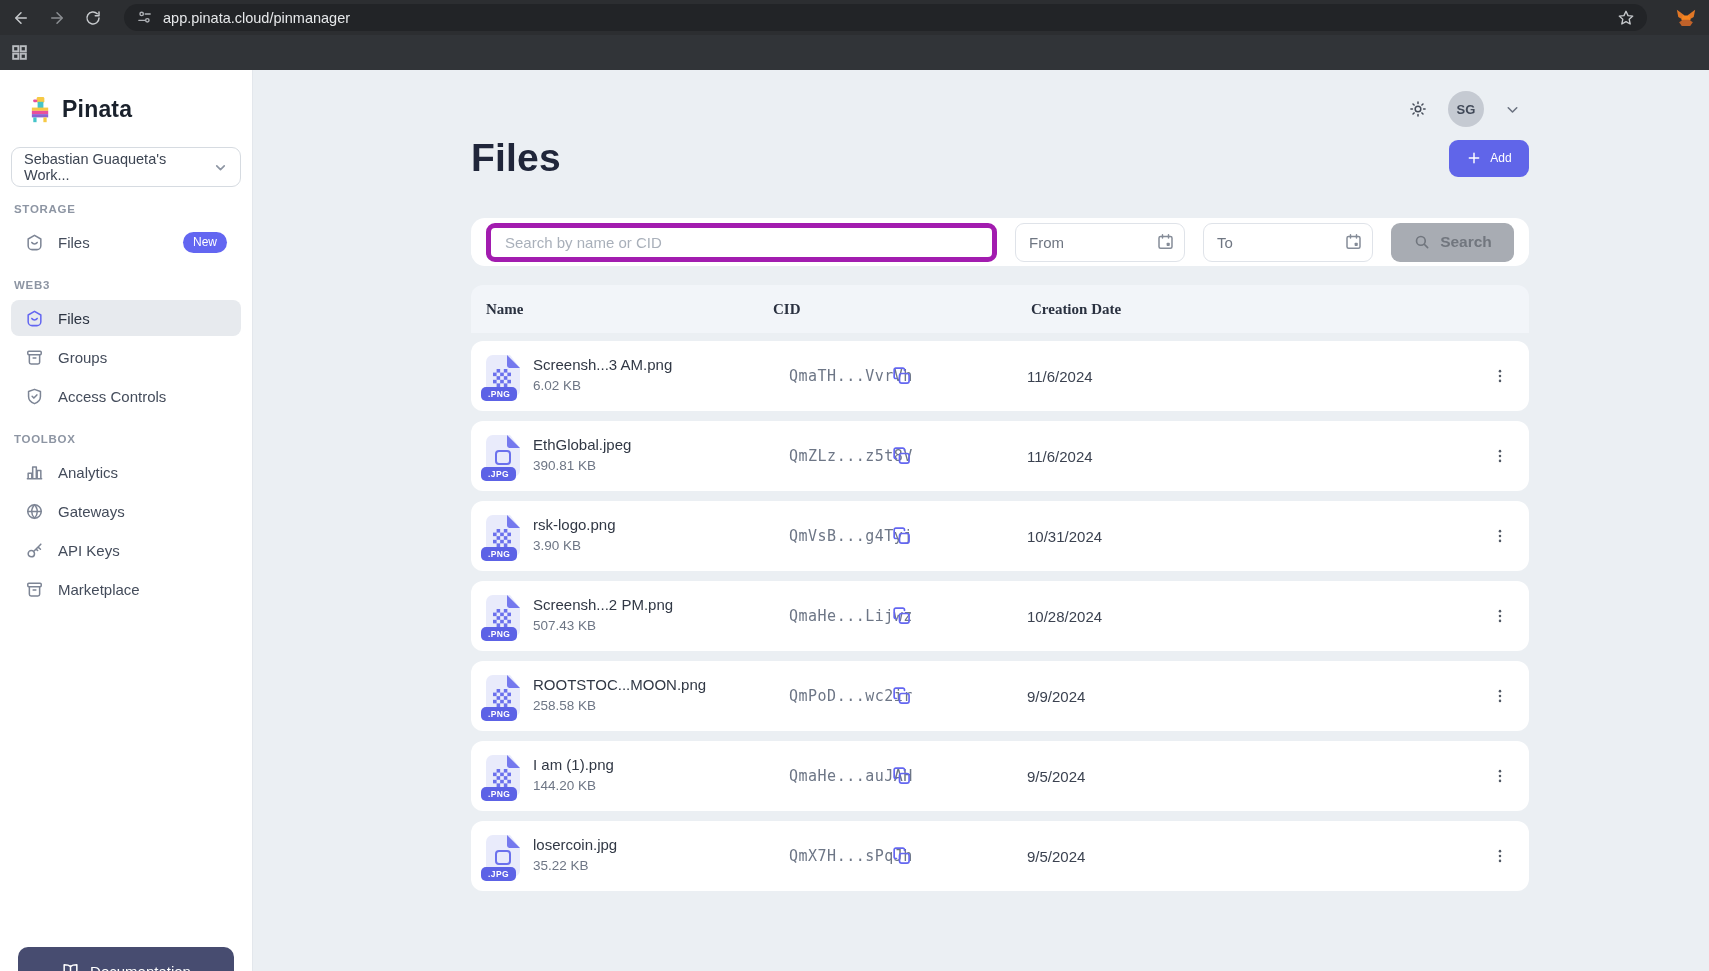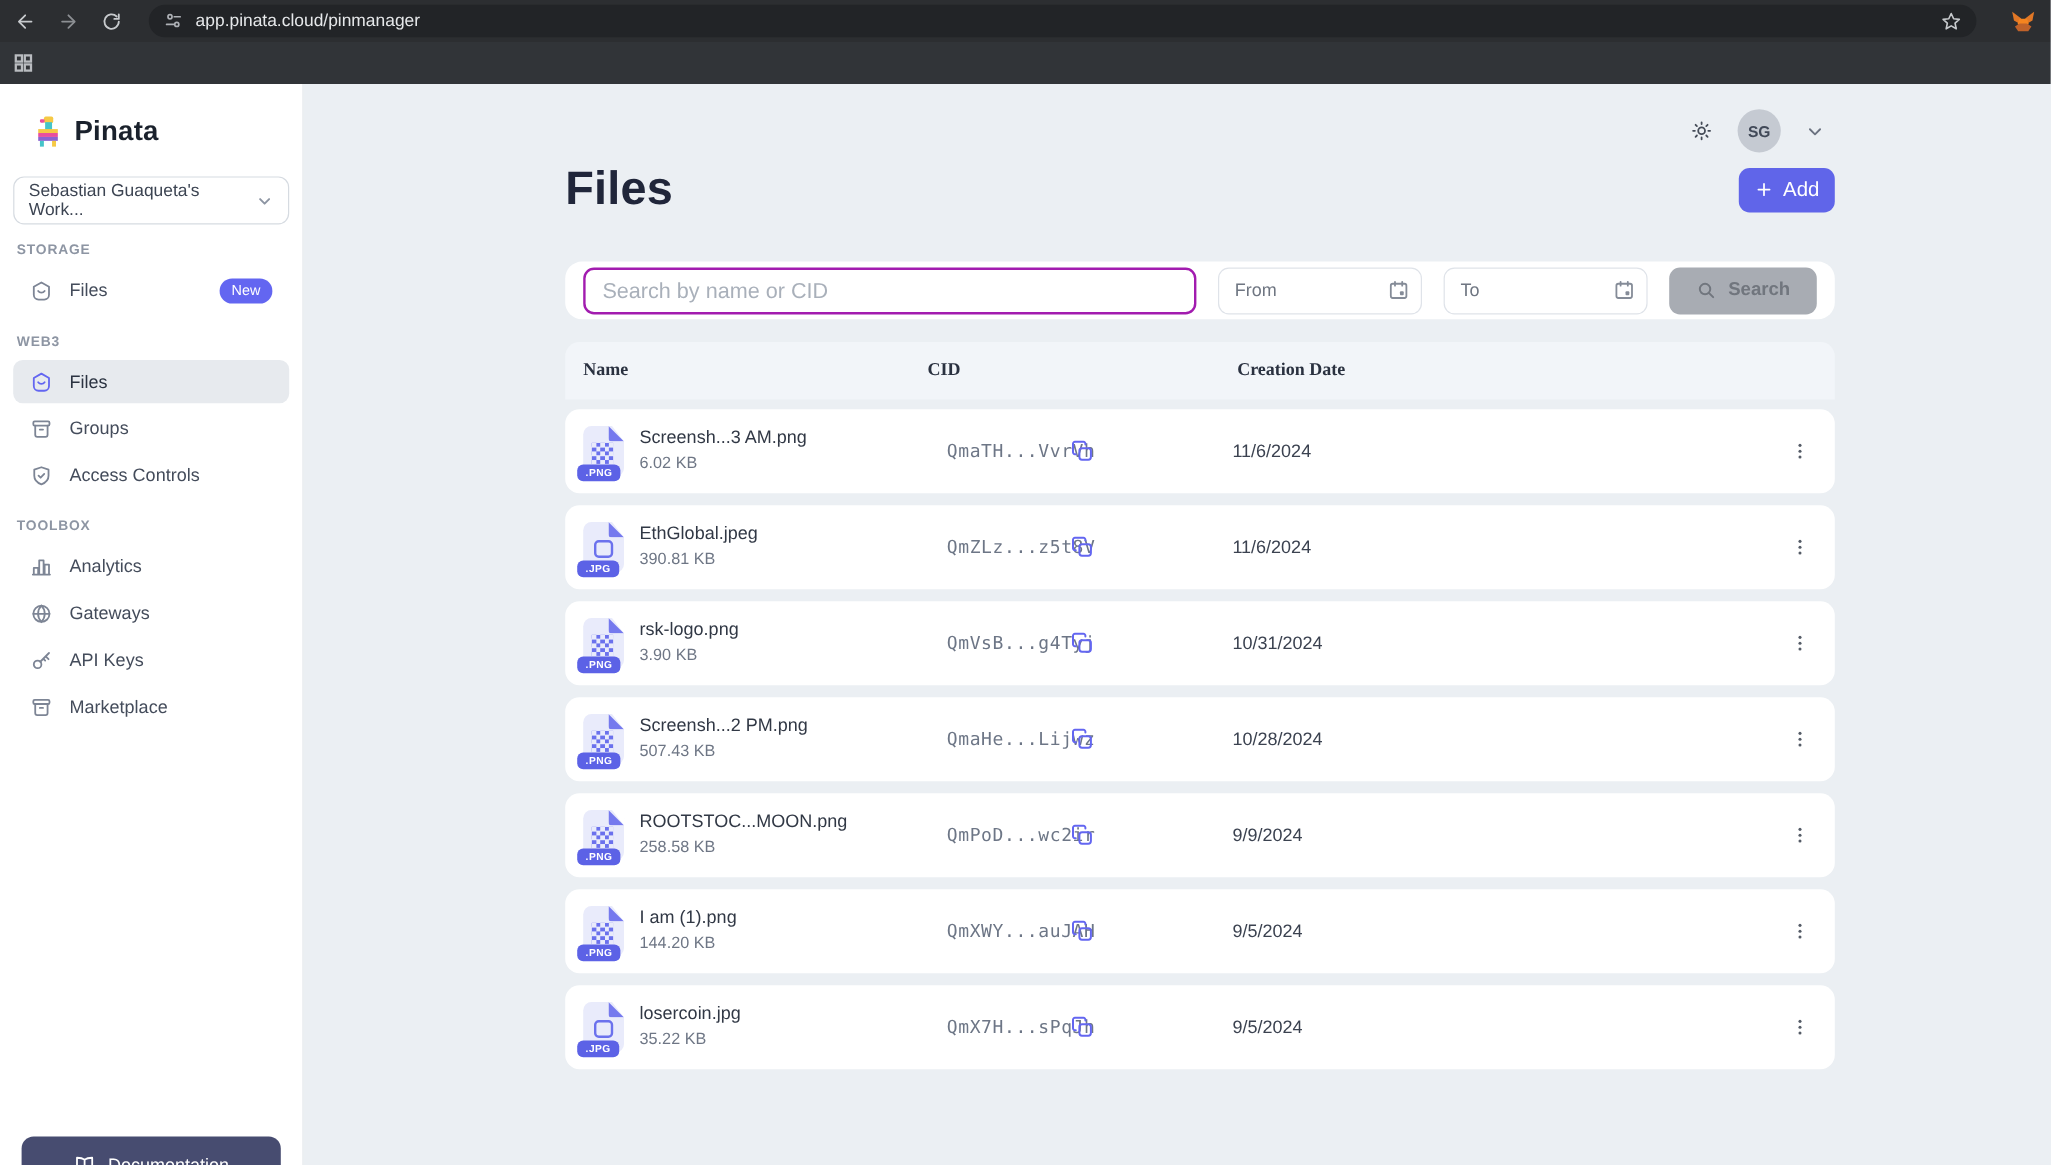--- a/index.html
+++ b/index.html
@@ -36,24 +36,24 @@
 
   
   .main { flex:1; position:relative; background:#ebeff3; overflow:hidden; }
   .top-icons { position:absolute; top:21px; right:188px; display:flex; align-items:center; gap:20px; }
   .avatar { width:36px; height:36px; border-radius:50%; background:#c5cad2; color:#414958; font-weight:700; font-size:13px; display:flex; align-items:center; justify-content:center; cursor:pointer; }
   .icon-btn { background:none; border:none; padding:0; display:flex; cursor:pointer; }
 
   .content { position:absolute; left:218px; top:0; width:1058px; }
   .title-row { display:flex; justify-content:space-between; align-items:center; margin-top:66px; }
   .page-title { font-size:39px; font-weight:800; color:#20263a; letter-spacing:.2px; }
-  .add-btn { width:80px; height:37px; background:#6065e9; border:none; border-radius:9px; color:#fff; display:flex; align-items:center; justify-content:center; gap:8px; font-size:17px; font-weight:500; font-family:inherit; cursor:pointer; }
+  .add-btn { width:80px; height:37px; background:#6065e9; border:none; border-radius:9px; color:#fff; display:flex; align-items:center; justify-content:center; gap:8px; font-size:12px; font-weight:500; font-family:inherit; cursor:pointer; }
 
   .filter-panel { margin-top:38px; background:#fff; border-radius:14px; height:48px; padding:0 15px; display:flex; align-items:center; gap:18px; }
-  .search-input { flex:1; height:39px; border:2px solid #a21caf; border-radius:9px; padding:0 14px; font-size:18px; color:#333a47; outline:none; font-family:inherit; background:#fff; }
+  .search-input { flex:1; height:39px; border:5px solid #a21caf; border-radius:9px; padding:0 14px; font-size:15px; color:#333a47; outline:none; font-family:inherit; background:#fff; }
   .search-input::placeholder { color:#a9b0ba; }
   .date-wrap { position:relative; width:170px; flex:0 0 170px; }
   .date-input { width:100%; height:39px; border:1px solid #dfe3e9; border-radius:9px; padding:0 36px 0 13px; font-size:15px; color:#333a47; outline:none; font-family:inherit; background:#fff; }
   .date-input::placeholder { color:#6f7682; }
   .cal-ic { position:absolute; right:10px; top:50%; transform:translateY(-50%); pointer-events:none; display:flex; }
   .search-btn { width:123px; flex:0 0 123px; height:39px; background:#a8acb3; border:none; border-radius:9px; color:#71767e; font-size:15.5px; font-weight:700; font-family:inherit; display:flex; align-items:center; justify-content:center; gap:9px; cursor:default; }
 
   .table-header { margin-top:19px; background:#f2f5f9; border-radius:12px 12px 0 0; height:48px; position:relative; font-size:15px; font-weight:700; color:#2a3140;font-family:Liberation Serif, serif; }
   .th { position:absolute; top:50%; transform:translateY(-50%); }
   .th-name { left:15px; } .th-cid { left:302px; } .th-date { left:560px; }
@@ -508,21 +508,21 @@
         <span class="fold"></span>
         <span class="checker"></span>
 
         <span class="ext-badge f-ext">.PNG</span>
       </span>
       <span>
         <div class="f-name">I am (1).png</div>
         <div class="f-size">144.20 KB</div>
       </span>
     </div>
-    <span class="f-cid">QmXWY...auJAH</span>
+    <span class="f-cid">QmaHe...auJAH</span>
     <button class="copy-btn">
       <span style="display:flex">
         <svg viewBox="0 0 24 24" width="20" height="20" fill="none" stroke="#6366f1" stroke-width="2" stroke-linecap="round" stroke-linejoin="round">
                   <rect x="9" y="9" width="11.5" height="11.5" rx="2.6"></rect>
                   <path d="M5.4 15h-.9A1.9 1.9 0 0 1 2.6 13.1V4.5a1.9 1.9 0 0 1 1.9-1.9h8.6a1.9 1.9 0 0 1 1.9 1.9v.9"></path>
                 </svg>
       </span>
     </button>
     <span class="f-date">9/5/2024</span>
     <button class="kebab-btn">

